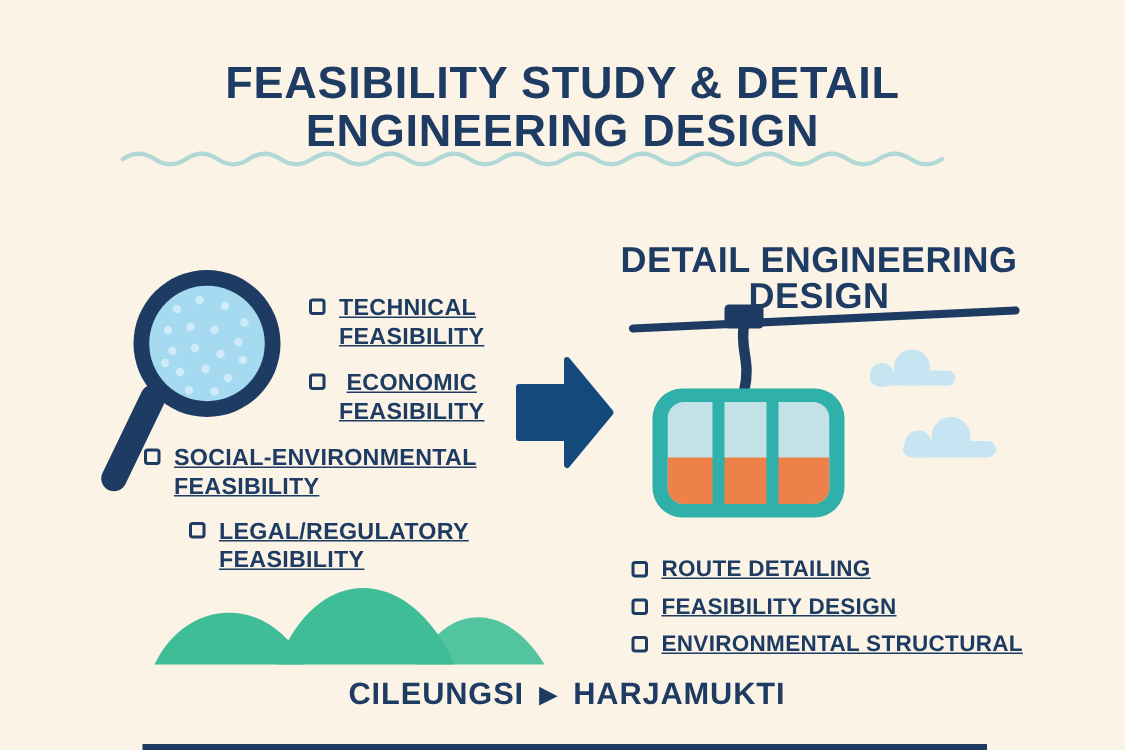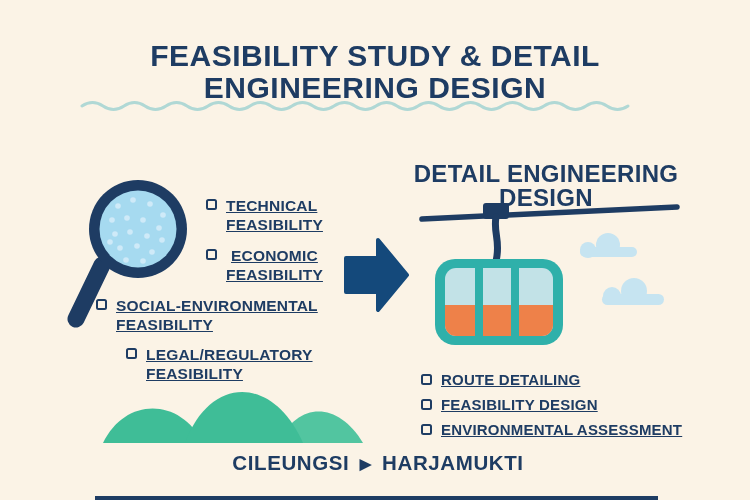--- a/index.html
+++ b/index.html
@@ -144,21 +144,21 @@
     <div class="check-item">
       <span class="checkbox"></span>
       <span class="check-label">ROUTE DETAILING</span>
     </div>
     <div class="check-item">
       <span class="checkbox"></span>
       <span class="check-label">FEASIBILITY DESIGN</span>
     </div>
     <div class="check-item">
       <span class="checkbox"></span>
-      <span class="check-label">ENVIRONMENTAL ASSESSMENT</span>
+      <span class="check-label">ENVIRONMENTAL STRUCTURAL</span>
     </div>
   </div>
 
   <div class="abs footer-route">
     <span>CILEUNGSI</span>
     <span class="route-sep">▶</span>
     <span>HARJAMUKTI</span>
   </div>
 
   <div class="abs bottom-line"></div>

